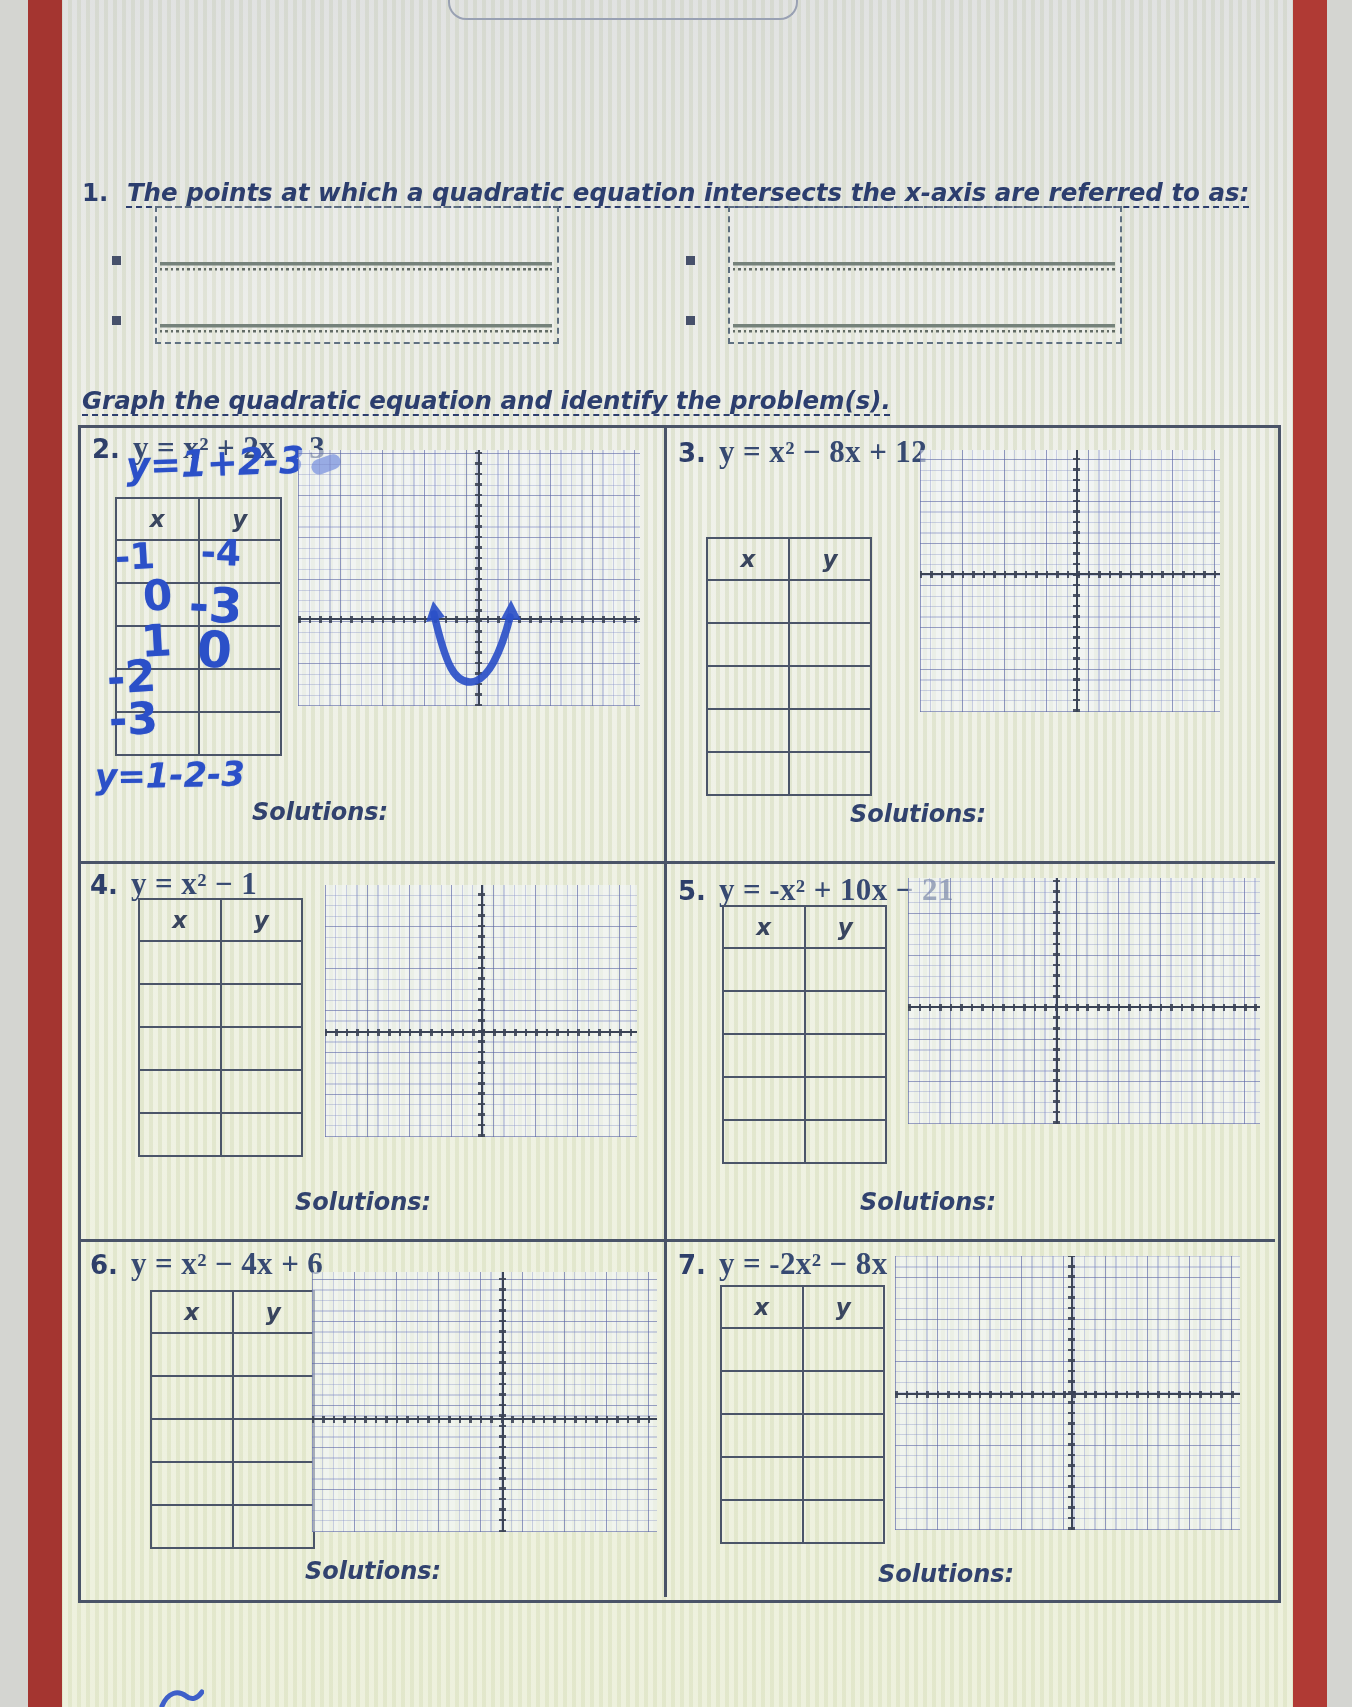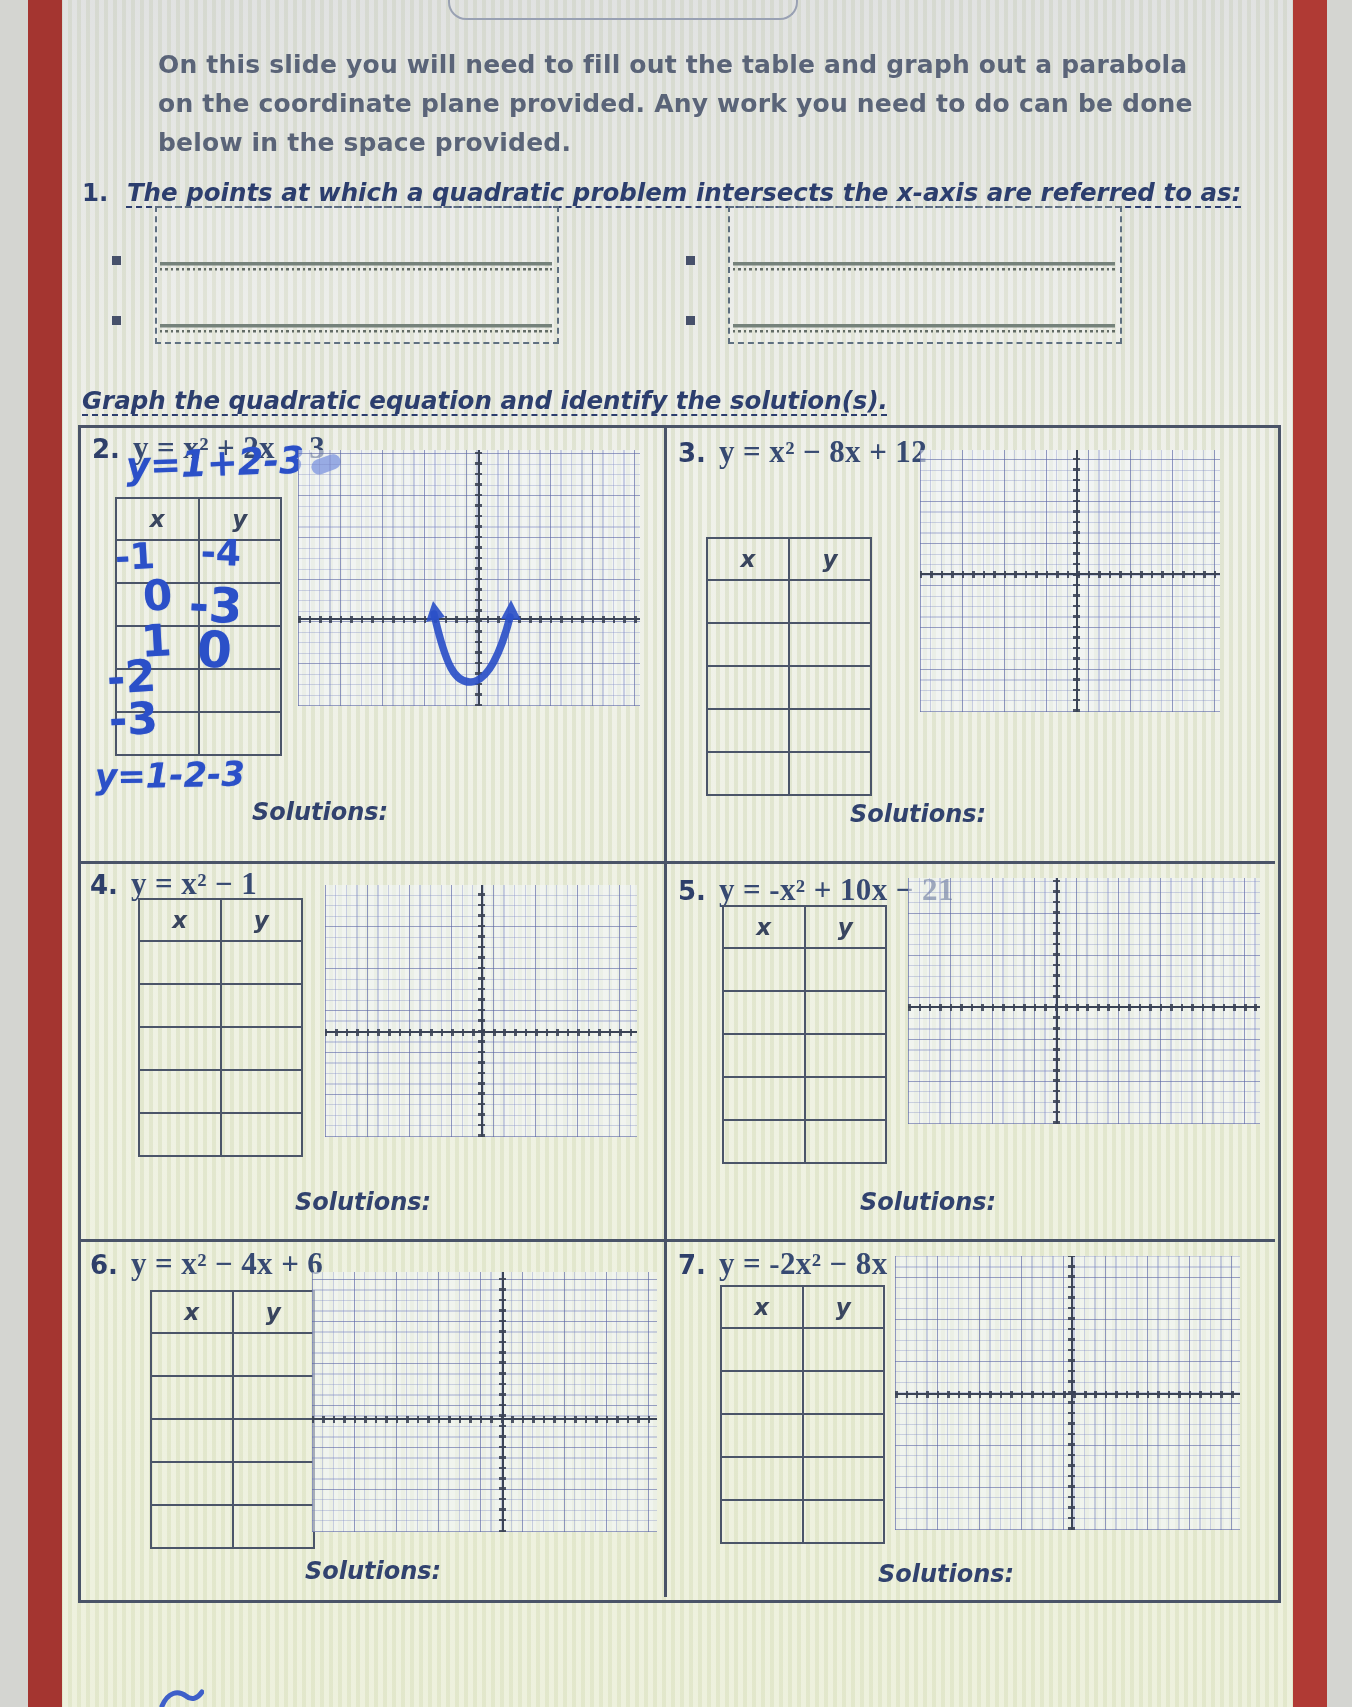--- a/index.html
+++ b/index.html
@@ -58,40 +58,39 @@
 
 <div id="canvas">
 
   <div class="edge" style="left:0;width:28px;background:#d4d5d1;"></div>
   <div class="edge" style="left:28px;width:34px;background:#a43530;"></div>
   <div class="edge" style="left:1293px;width:34px;background:#b03a34;"></div>
   <div class="edge" style="left:1327px;width:25px;background:#d4d5d1;"></div>
 
   <div class="tab" style="left:448px;top:-6px;width:346px;height:24px;"></div>
 
-  <div class="abs intro" style="left:158px;top:46px;width:1048px;">On this slide you will need to fill out the table and graph out a parabola on the coordinate plane provided. Any work you need to do can be done below in the space provided.</div>
 
   <div class="abs qhead" style="left:82px;top:178px;">
     <span>1.</span>
-    <span class="ital" style="margin-left:10px;">The points at which a quadratic problem intersects the x-axis are referred to as:</span>
+    <span class="ital" style="margin-left:10px;">The points at which a quadratic equation intersects the x-axis are referred to as:</span>
   </div>
 
   <div class="ansbox" style="left:155px;top:206px;width:400px;height:134px;"></div>
   <div class="ansbox" style="left:728px;top:206px;width:390px;height:134px;"></div>
   <div class="bullet" style="left:112px;top:256px;"></div>
   <div class="bullet" style="left:112px;top:316px;"></div>
   <div class="bullet" style="left:686px;top:256px;"></div>
   <div class="bullet" style="left:686px;top:316px;"></div>
   <div class="ansline" style="left:160px;top:262px;width:392px;"></div>
   <div class="ansline" style="left:160px;top:324px;width:392px;"></div>
   <div class="ansline" style="left:733px;top:262px;width:382px;"></div>
   <div class="ansline" style="left:733px;top:324px;width:382px;"></div>
 
   <div class="abs qhead" style="left:82px;top:386px;">
-    <span class="ital">Graph the quadratic equation and identify the solution(s).</span>
+    <span class="ital">Graph the quadratic equation and identify the problem(s).</span>
   </div>
 
   <div class="bigtable" style="left:78px;top:425px;width:1197px;height:1172px;"></div>
   <div class="divline" style="left:664px;top:425px;width:3px;height:1172px;"></div>
   <div class="divline" style="left:78px;top:861px;width:1197px;height:3px;"></div>
   <div class="divline" style="left:78px;top:1239px;width:1197px;height:3px;"></div>
 
   <div class="plabel" style="left:92px;top:430px;">
     <span class="pnum">2.</span>
     <span class="peq">y = x² + 2x − 3</span>

